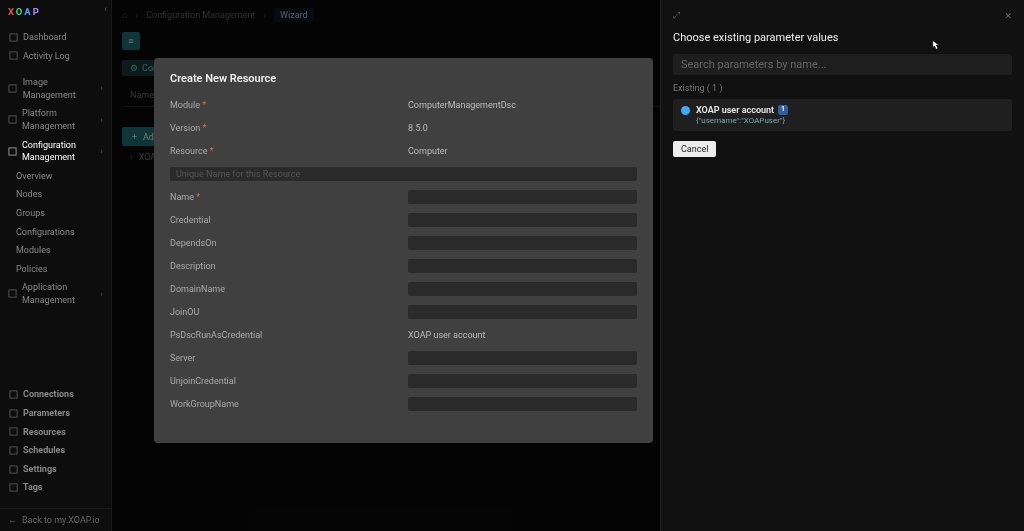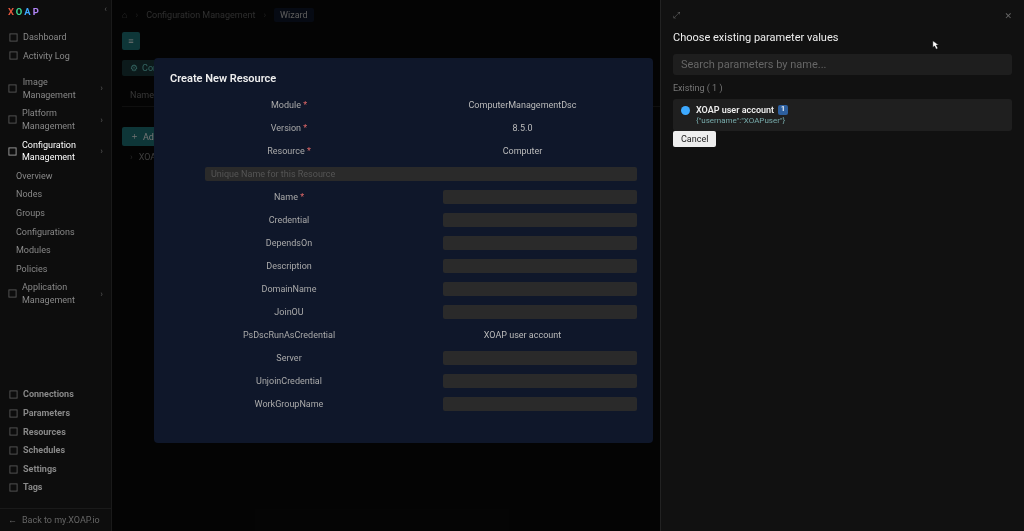--- a/index.html
+++ b/index.html
@@ -34,46 +34,46 @@
 .tab.active { background:#1b3b3c; color:#6fd9d2;}
 .tab.save { background:#1f787d; color:#fff;}
 .table-head { display:flex; padding:6px 8px; color:#777; border-bottom:1px solid #222;}
 .table-head .col { flex:1;}
 .add-btn { margin-top:20px; display:inline-flex; align-items:center; gap:4px; background:#1f787d; color:#fff; padding:3px 8px; border-radius:2px; cursor:pointer;}
 .row-line { display:flex; align-items:center; padding:6px 8px; color:#888;}
 .row-line .chev2{ margin-right:6px; color:#555;}
 
 
 .modal-back { position:absolute; left:112px; top:0; right:0; bottom:0; background:rgba(0,0,0,0.55);}
-.modal { position:absolute; left:154px; top:58px; width:499px; background:#0f172a; border-radius:4px; padding:14px 16px 24px;}
+.modal { position:absolute; left:154px; top:58px; width:499px; background:#404040; border-radius:4px; padding:14px 16px 24px;}
 .modal h2 { font-size:11px; font-weight:600; color:#eee; margin-bottom:12px;}
-.mrow { display:flex; align-items:center; margin-bottom:8px; min-height:15px;text-align:center;}
+.mrow { display:flex; align-items:center; margin-bottom:8px; min-height:15px;}
 .mrow .lbl { width:238px; color:#aaa;}
 .mrow .req { color:#d66;}
 .mrow .val { flex:1; color:#bbb;}
-.mrow .inp { flex:1; background:#2a2a2a; height:14px; border-radius:2px; display:flex; align-items:center; padding:0 6px; color:#bbb;margin-left:35px;}
+.mrow .inp { flex:1; background:#2a2a2a; height:14px; border-radius:2px; display:flex; align-items:center; padding:0 6px; color:#bbb;}
 .mrow .inp.ph { color:#555;}
 
 
 .drawer { position:absolute; right:0; top:0; width:364px; height:531px; background:#111; border-left:1px solid #222; padding:10px 12px;}
 .drawer .top { display:flex; align-items:center; justify-content:space-between; color:#666; margin-bottom:10px;}
 .drawer .top .close { cursor:pointer;}
 .drawer h3 { font-size:11px; font-weight:400; color:#eee; margin-bottom:10px;}
 .search { width:100%; background:#1e1e1e; border:none; border-radius:3px; padding:4px 8px; color:#ccc; font-size:11px; margin-bottom:8px;}
 .search::placeholder{color:#666;}
 .existing { color:#777; margin-bottom:6px;}
 .param-card { background:#1f1f1f; border-radius:3px; padding:6px 8px; display:flex; align-items:flex-start; gap:6px;}
 .radio { width:9px; height:9px; border-radius:50%; background:#3da9ff; margin-top:1px; position:relative;}
 .radio::after{content:"";position:absolute;inset:2px;border-radius:50%;background:#111;}
 .radio.sel::after{background:#3da9ff;}
 .param-info { flex:1;}
 .param-name { color:#eee; font-weight:600; display:flex; align-items:center; gap:4px;}
 .badge { background:#2d5f9e; color:#fff; border-radius:2px; padding:0 3px; font-size:7px; line-height:1.3;}
 .param-det { color:#7aa; font-size:8px; margin-top:1px;}
-.cancel { background:#eee; color:#222; border:none; padding:3px 8px; border-radius:2px; cursor:pointer; font-size:9px;}
+.cancel { margin-top:10px; background:#eee; color:#222; border:none; padding:3px 8px; border-radius:2px; cursor:pointer; font-size:9px;}
 .cursor { position:absolute; width:10px; height:10px; pointer-events:none;}
 svg.ico-s{width:9px;height:9px;}
 </style>
 </head>
 <body>
 
 <div class="sidebar">
   <div class="logo">
     <svg viewBox="0 0 60 14">
         <text x="0" y="11" font-size="11" font-weight="700" fill="#e4573d">X</text>

